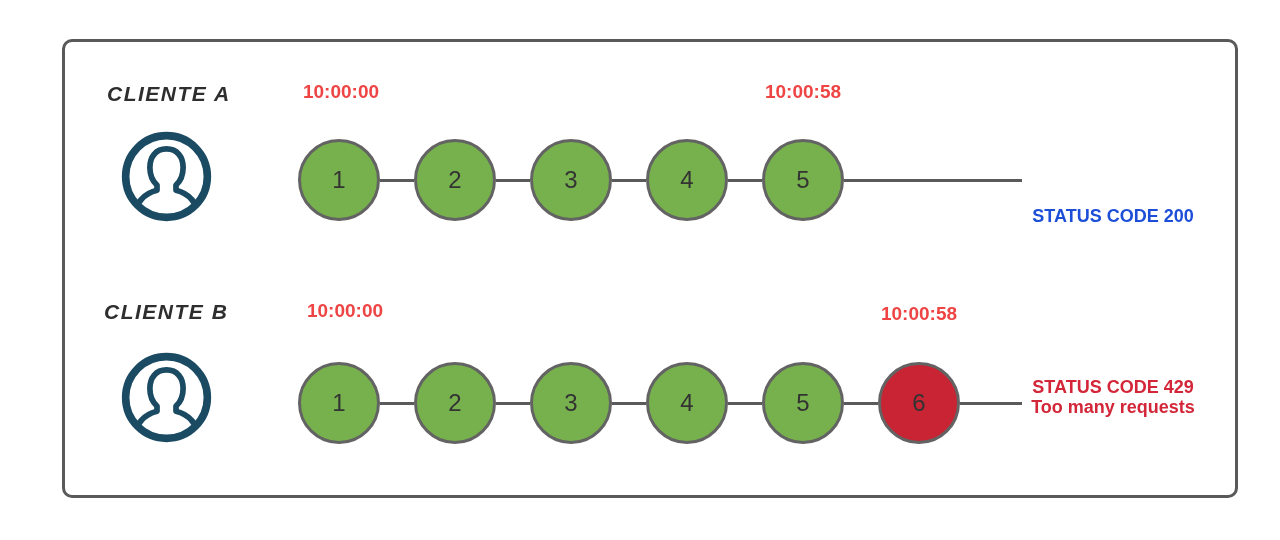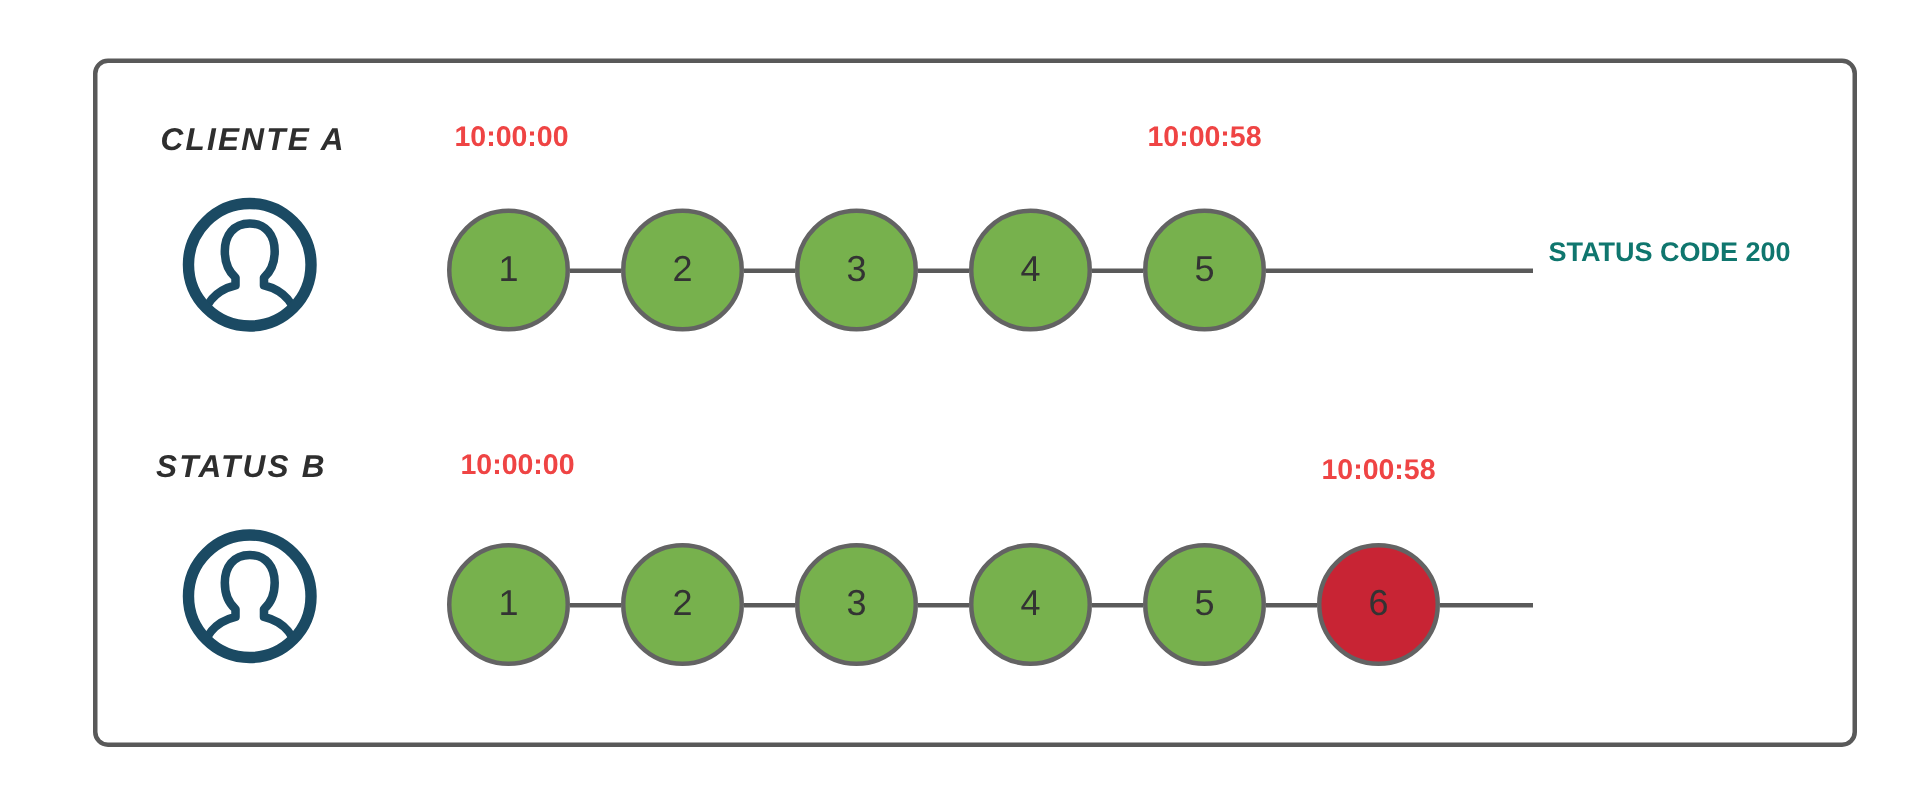--- a/index.html
+++ b/index.html
@@ -98,21 +98,21 @@
     left: 1027px;
     width: 172px;
     text-align: center;
     font-size: 18px;
     font-weight: bold;
     line-height: 20px;
     white-space: nowrap;
   }
   .status.row-a { top: 158px; }
   .status.row-b { top: 377px; }
-  .status.success { color: #0f766e; }
+  .status.success { color: #1d4ed8; margin-top: 48px; }
   .status.error   { color: #d32638; }
   .status .line { display: block; }
 </style>
 </head>
 <body>
 
 <div class="canvas">
   <div class="frame"></div>
 
   <div class="client-label row-a">CLIENTE A</div>
@@ -140,21 +140,21 @@
       <div class="request-circle success">4</div>
       <div class="connector"></div>
       <div class="request-circle success">5</div>
       <div class="trailing-line"></div>
     </div>
 
   <div class="status row-a success">
     <span class="line">STATUS CODE 200</span>
   </div>
 
-  <div class="client-label row-b">STATUS B</div>
+  <div class="client-label row-b">CLIENTE B</div>
 
   <svg class="user-icon row-b" viewBox="0 0 100 100">
     <clipPath id="clipB">
         <circle cx="50" cy="50" r="43"></circle>
       </clipPath>
     <g clip-path="url(#clipB)">
       <path d="M50 21 c11.5 0 17.5 8.5 17.5 19.5 c0 8 -3 14.5 -7.5 18.5 l0 5.5 c14.5 3.5 23 13 25 32 l-70 0 c2 -19 10.5 -28.5 25 -32 l0 -5.5 c-4.5 -4 -7.5 -10.5 -7.5 -18.5 c0 -11 6 -19.5 17.5 -19.5 z" fill="#ffffff" stroke="#1b4a63" stroke-width="6" stroke-linejoin="round"></path>
     </g>
     <circle cx="50" cy="50" r="43" fill="none" stroke="#1b4a63" stroke-width="8"></circle>
   </svg>
@@ -171,14 +171,16 @@
       <div class="connector"></div>
       <div class="request-circle success">4</div>
       <div class="connector"></div>
       <div class="request-circle success">5</div>
       <div class="connector"></div>
       <div class="request-circle error">6</div>
       <div class="trailing-line"></div>
     </div>
 
   <div class="status row-b error">
+    <span class="line">STATUS CODE 429</span>
+    <span class="line">Too many requests</span>
   </div>
 </div>
 
 </body></html>

